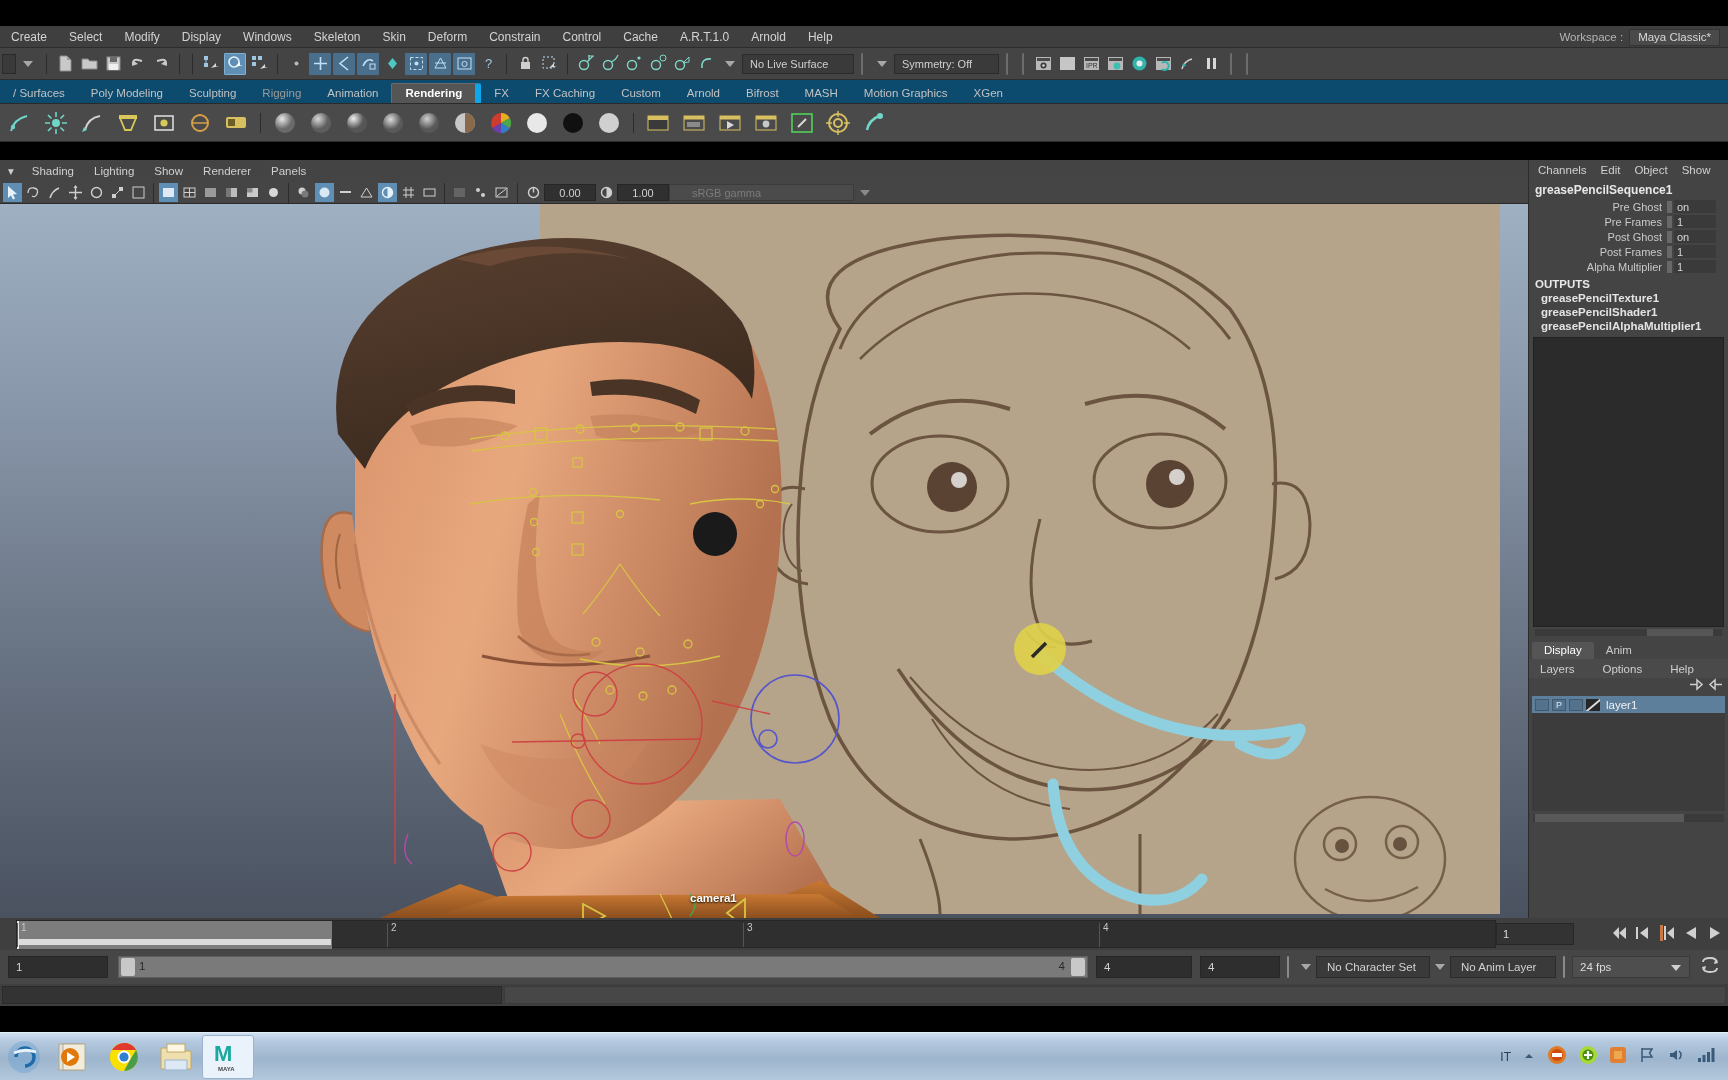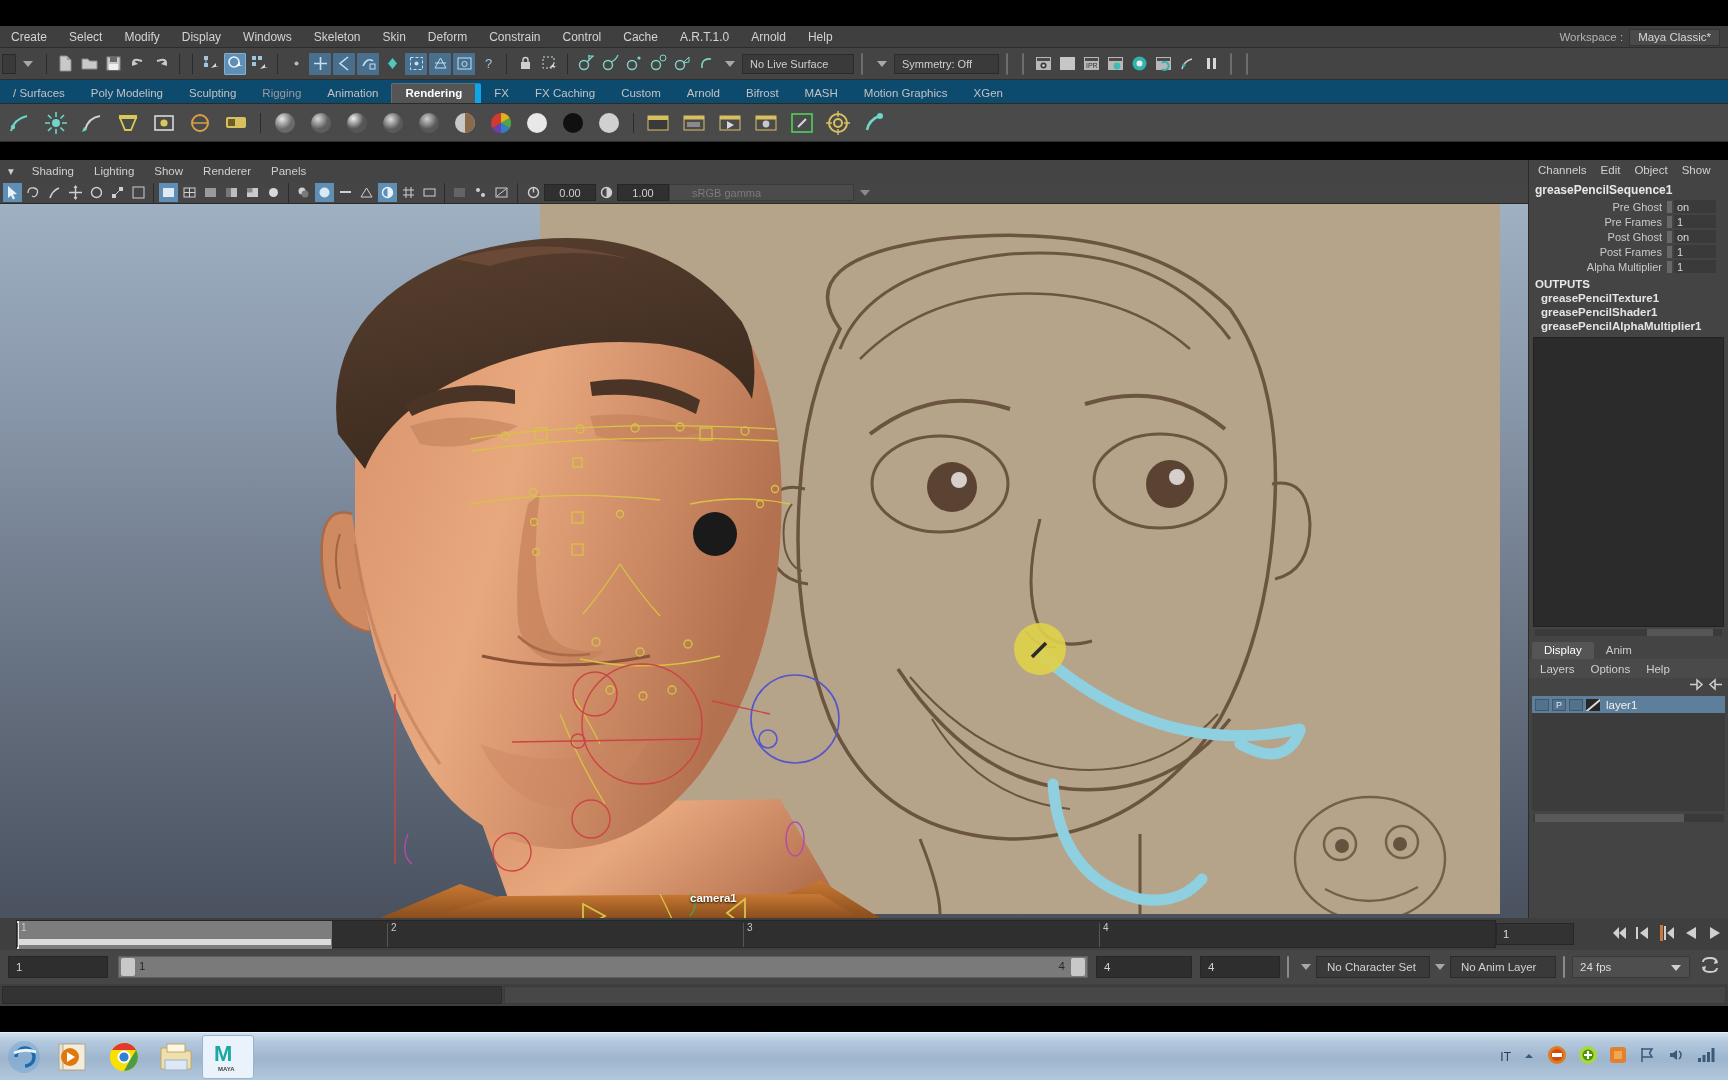--- a/index.html
+++ b/index.html
@@ -156,21 +156,21 @@
   .output-item { font-size:11.5px; font-weight:bold; color:#e4e4e4; padding:1px 8px 1px 12px; }
   .cb-blank {
     margin:4px 4px 0 4px; height:290px; background:#2b2b2b; border:1px solid #222;
   }
   .cb-scroll { height:7px; margin:2px 6px 0 6px; background:#3a3a3a; position:relative;}
   .cb-scroll i { position:absolute; left:60%; top:0; width:35%; height:7px; background:#565656; }
 
   .layertabs { display:flex; align-items:flex-end; margin-top:6px; padding-left:3px; }
   .layertabs .lt { font-size:11.5px; color:#cbcbcb; padding:2px 12px 3px 12px; }
   .layertabs .lt.active { background:#555; color:#fff; border-radius:2px 2px 0 0; }
-  .layermenu { display:flex; align-items:center; height:19px; background:#4a4a4a; padding-left:3px; }
+  .layermenu { display:flex; align-items:center; height:19px; background:#4a4a4a; padding-left:3px;gap:12px; }
   .layermenu .lm { font-size:11.5px; color:#cfcfcf; padding:0 8px; }
   .layerbtns { display:flex; align-items:center; justify-content:flex-end; height:16px; padding-right:4px; gap:4px;}
   .layerlist { margin:2px 3px 0 3px; background:#3c3c3c; height:115px; }
   .layerrow {
     display:flex; align-items:center; height:17px; background:#5d7f9c; padding:0 3px; gap:3px;
   }
   .lchk { width:14px;height:12px;border:1px solid #42586c; background:#52728d; flex:none;
           display:flex;align-items:center;justify-content:center;font-size:9px;color:#dce8f2;}
   .lswatch { width:14px; height:12px; background:#272727; flex:none; position:relative; overflow:hidden;}
   .lswatch i { position:absolute; left:-2px; top:5px; width:20px; height:2px; background:#dcdcdc; transform:rotate(-40deg); }

